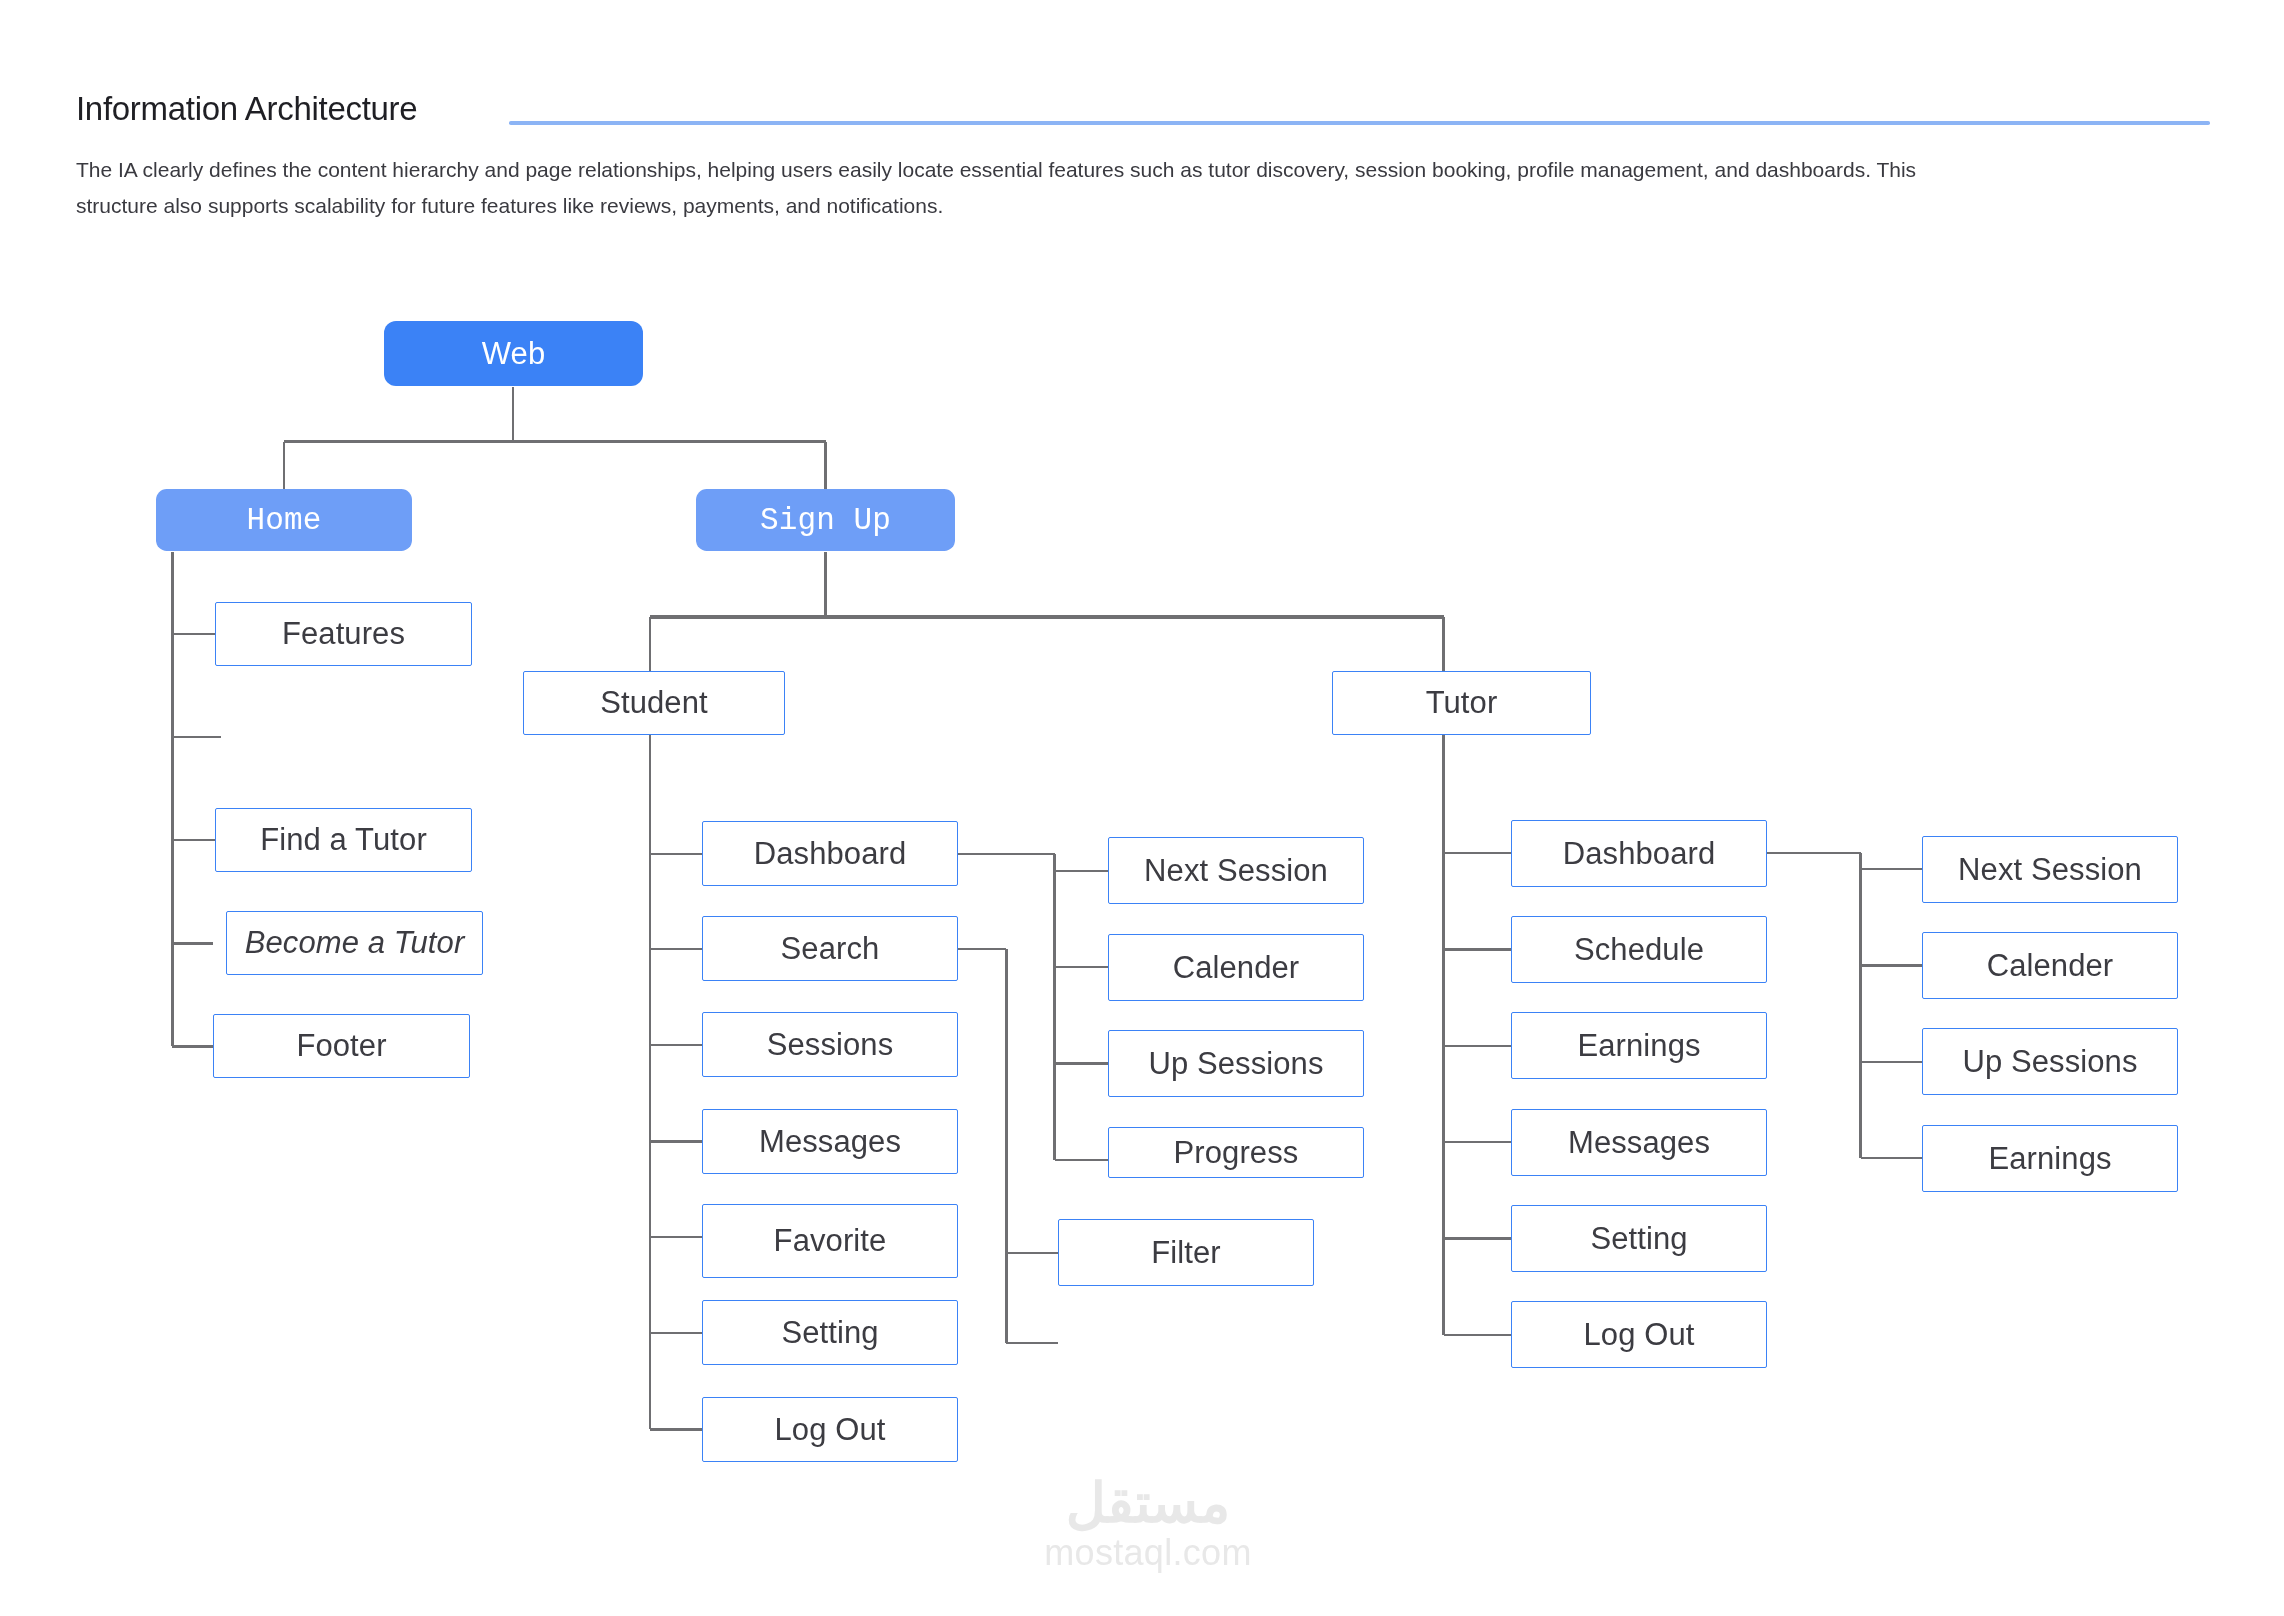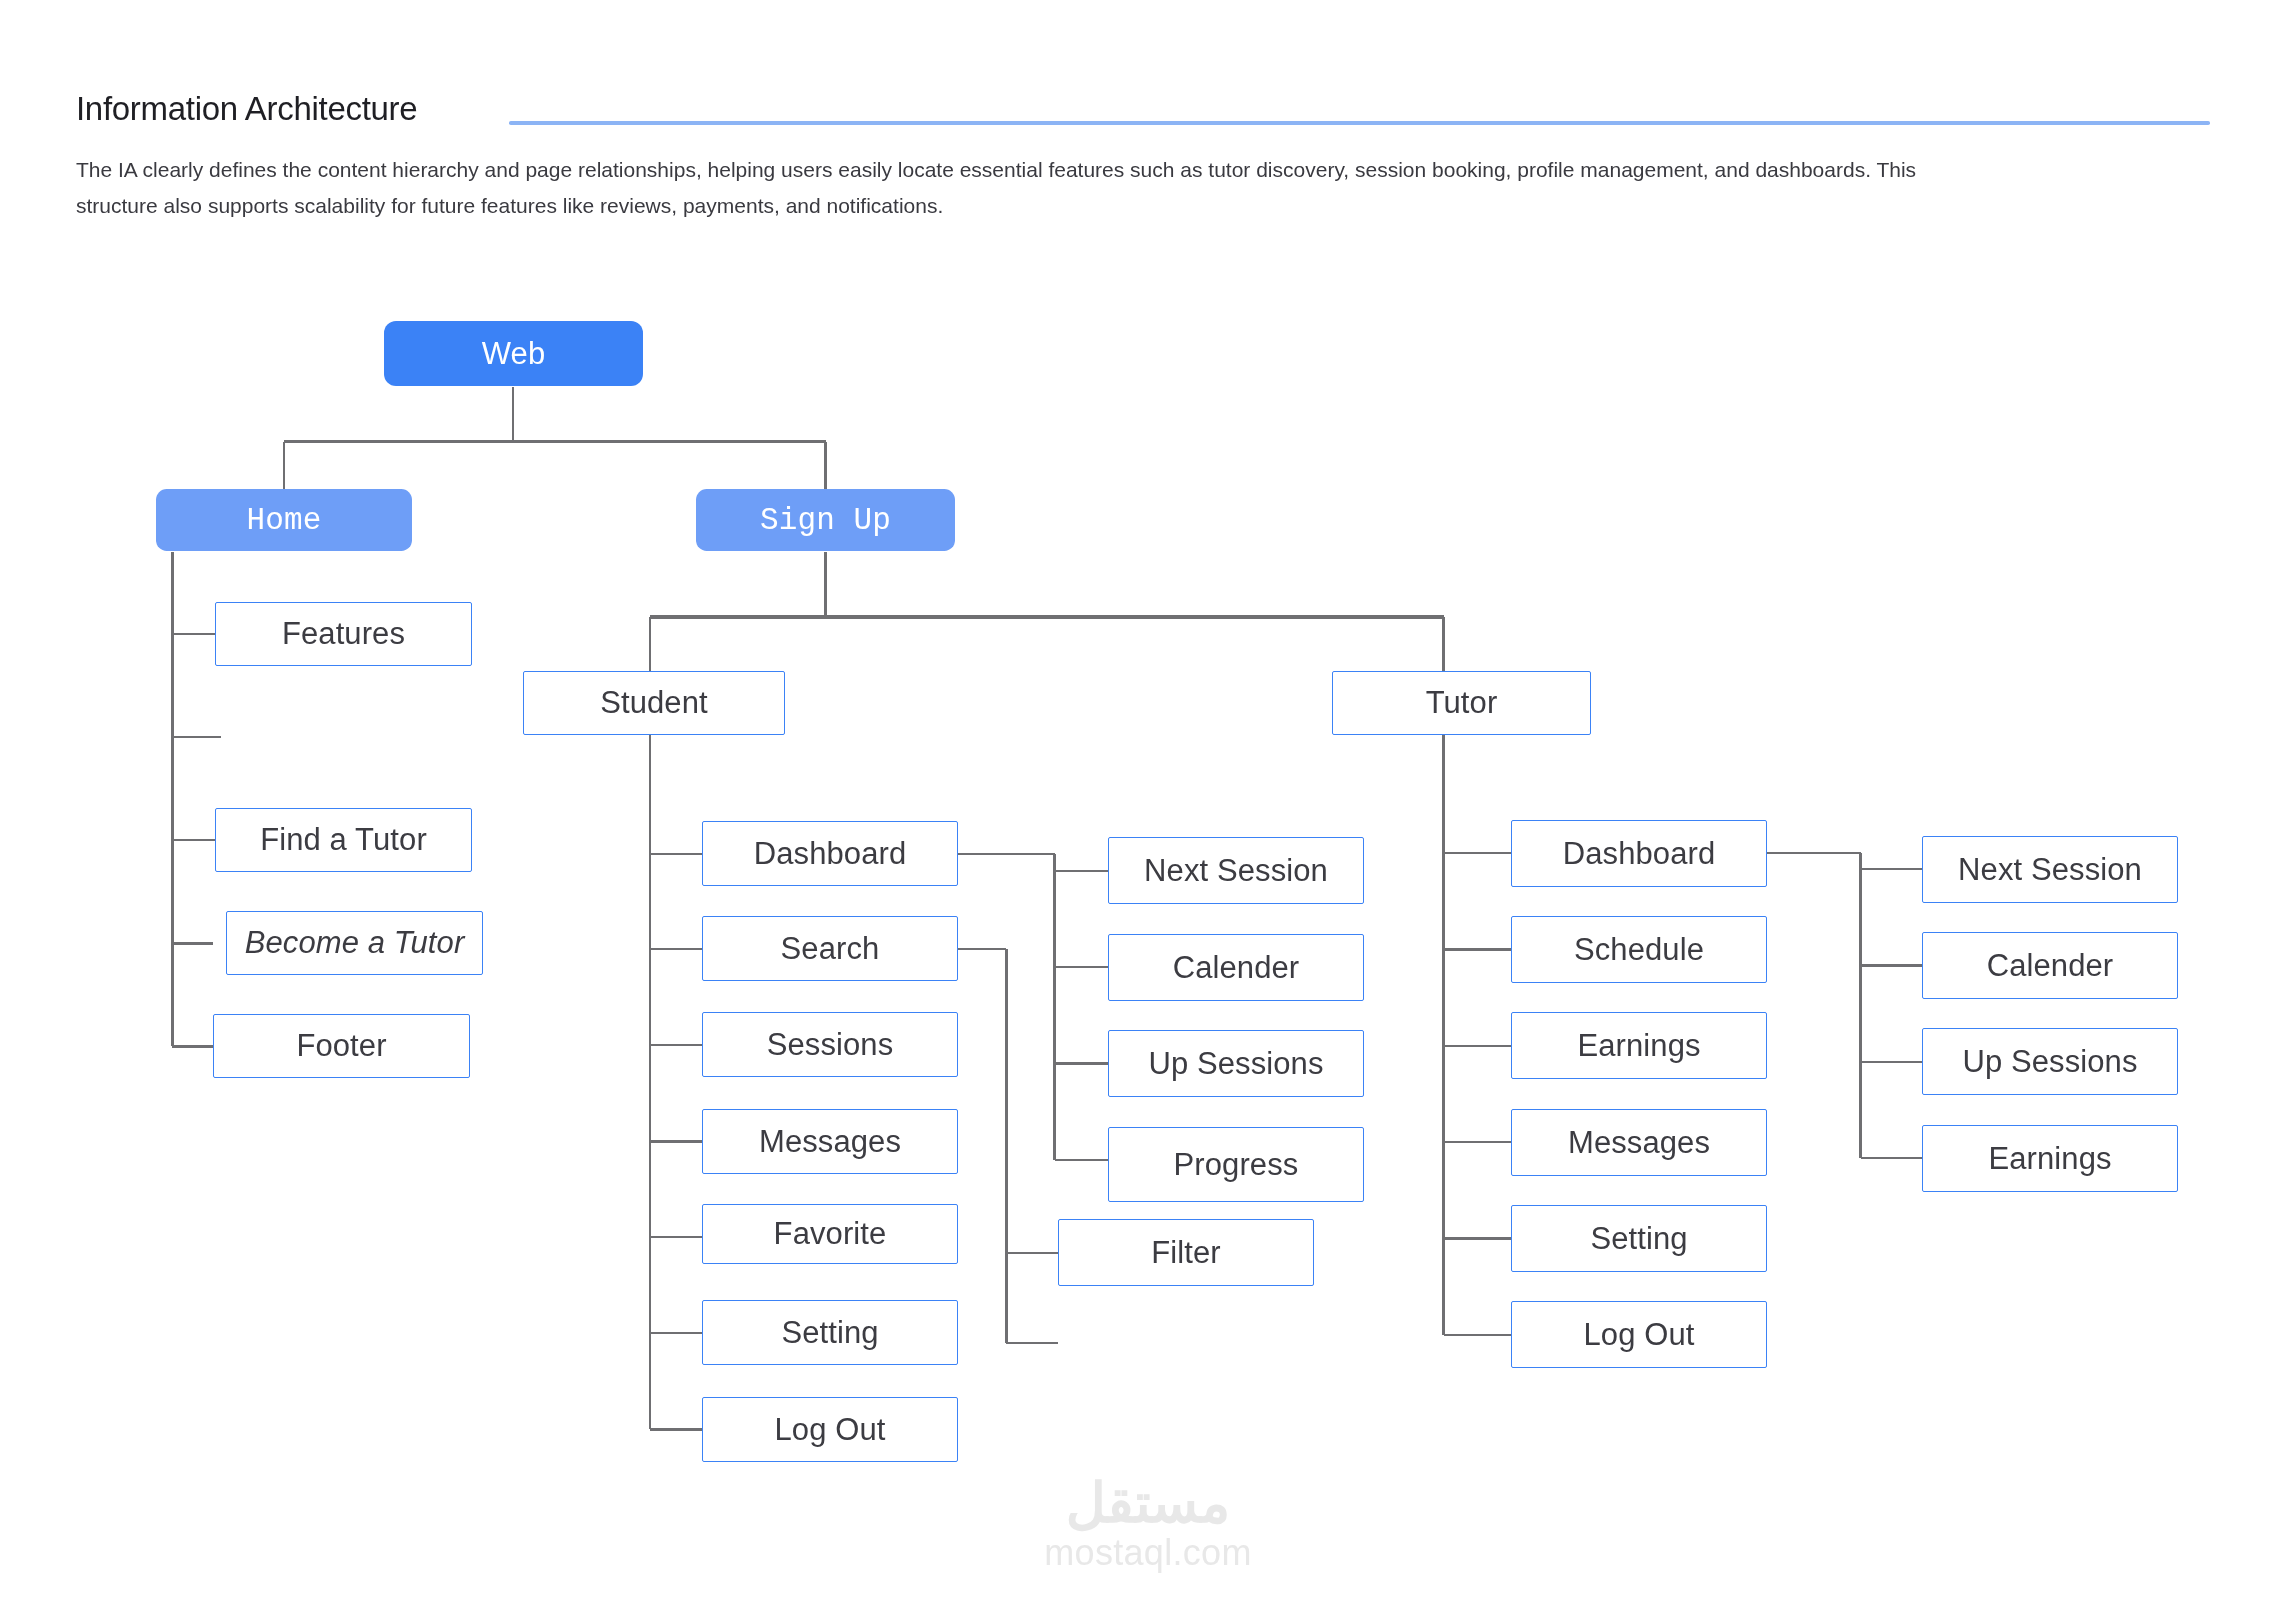--- a/index.html
+++ b/index.html
@@ -228,40 +228,40 @@
   </div>
   <div class="node lvl-3" style="left:702px;top:916px;width:256px;height:65px;">
     <span>Search</span>
   </div>
   <div class="node lvl-3" style="left:702px;top:1012px;width:256px;height:65px;">
     <span>Sessions</span>
   </div>
   <div class="node lvl-3" style="left:702px;top:1109px;width:256px;height:65px;">
     <span>Messages</span>
   </div>
-  <div class="node lvl-3" style="left:702px;top:1204px;width:256px;height:60px;">
+  <div class="node lvl-3" style="left:702px;top:1204px;width:256px;height:74px;">
     <span>Favorite</span>
   </div>
   <div class="node lvl-3" style="left:702px;top:1300px;width:256px;height:65px;">
     <span>Setting</span>
   </div>
   <div class="node lvl-3" style="left:702px;top:1397px;width:256px;height:65px;">
     <span>Log Out</span>
   </div>
 
   <div class="node lvl-4" style="left:1108px;top:837px;width:256px;height:67px;">
     <span>Next Session</span>
   </div>
   <div class="node lvl-4" style="left:1108px;top:934px;width:256px;height:67px;">
     <span>Calender</span>
   </div>
   <div class="node lvl-4" style="left:1108px;top:1030px;width:256px;height:67px;">
     <span>Up Sessions</span>
   </div>
-  <div class="node lvl-4" style="left:1108px;top:1127px;width:256px;height:75px;">
+  <div class="node lvl-4" style="left:1108px;top:1127px;width:256px;height:51px;">
     <span>Progress</span>
   </div>
   <div class="node lvl-4" style="left:1058px;top:1219px;width:256px;height:67px;">
     <span>Filter</span>
   </div>
 
   <div class="node lvl-2" style="left:1332px;top:671px;width:259px;height:64px;">
     <span>Tutor</span>
   </div>
 

